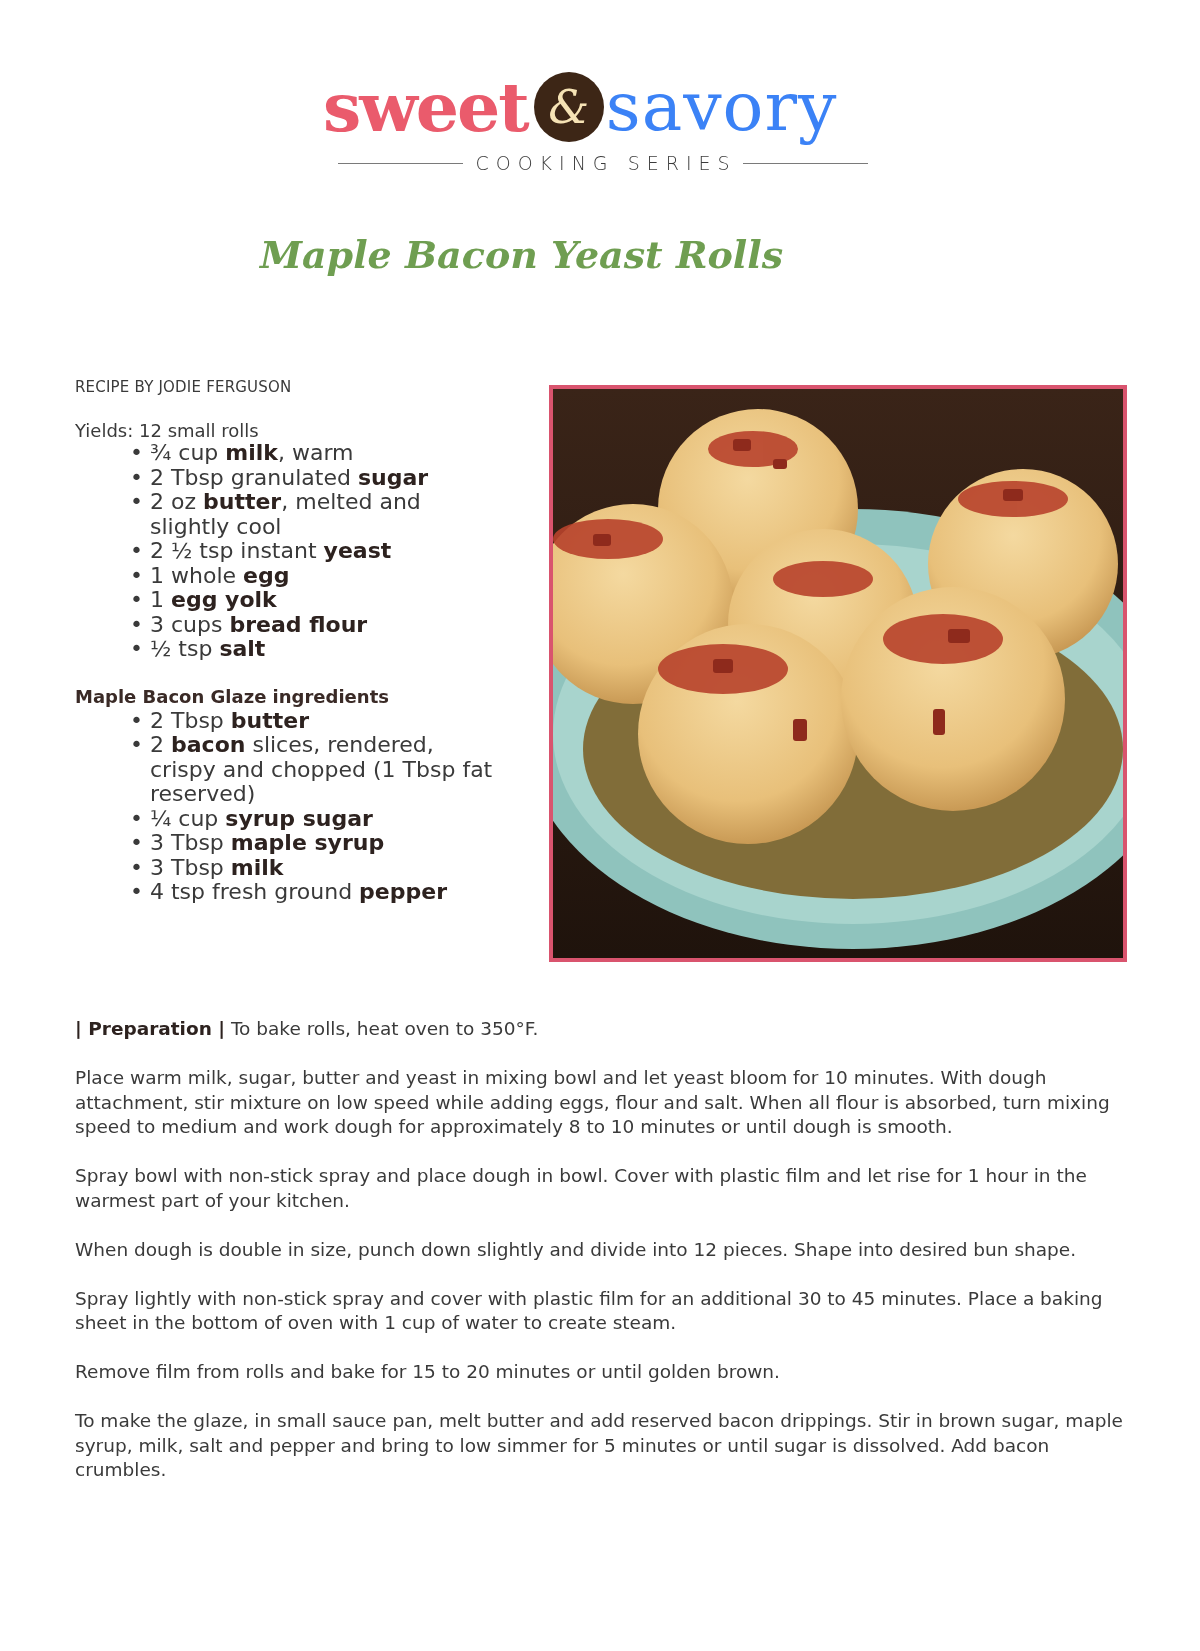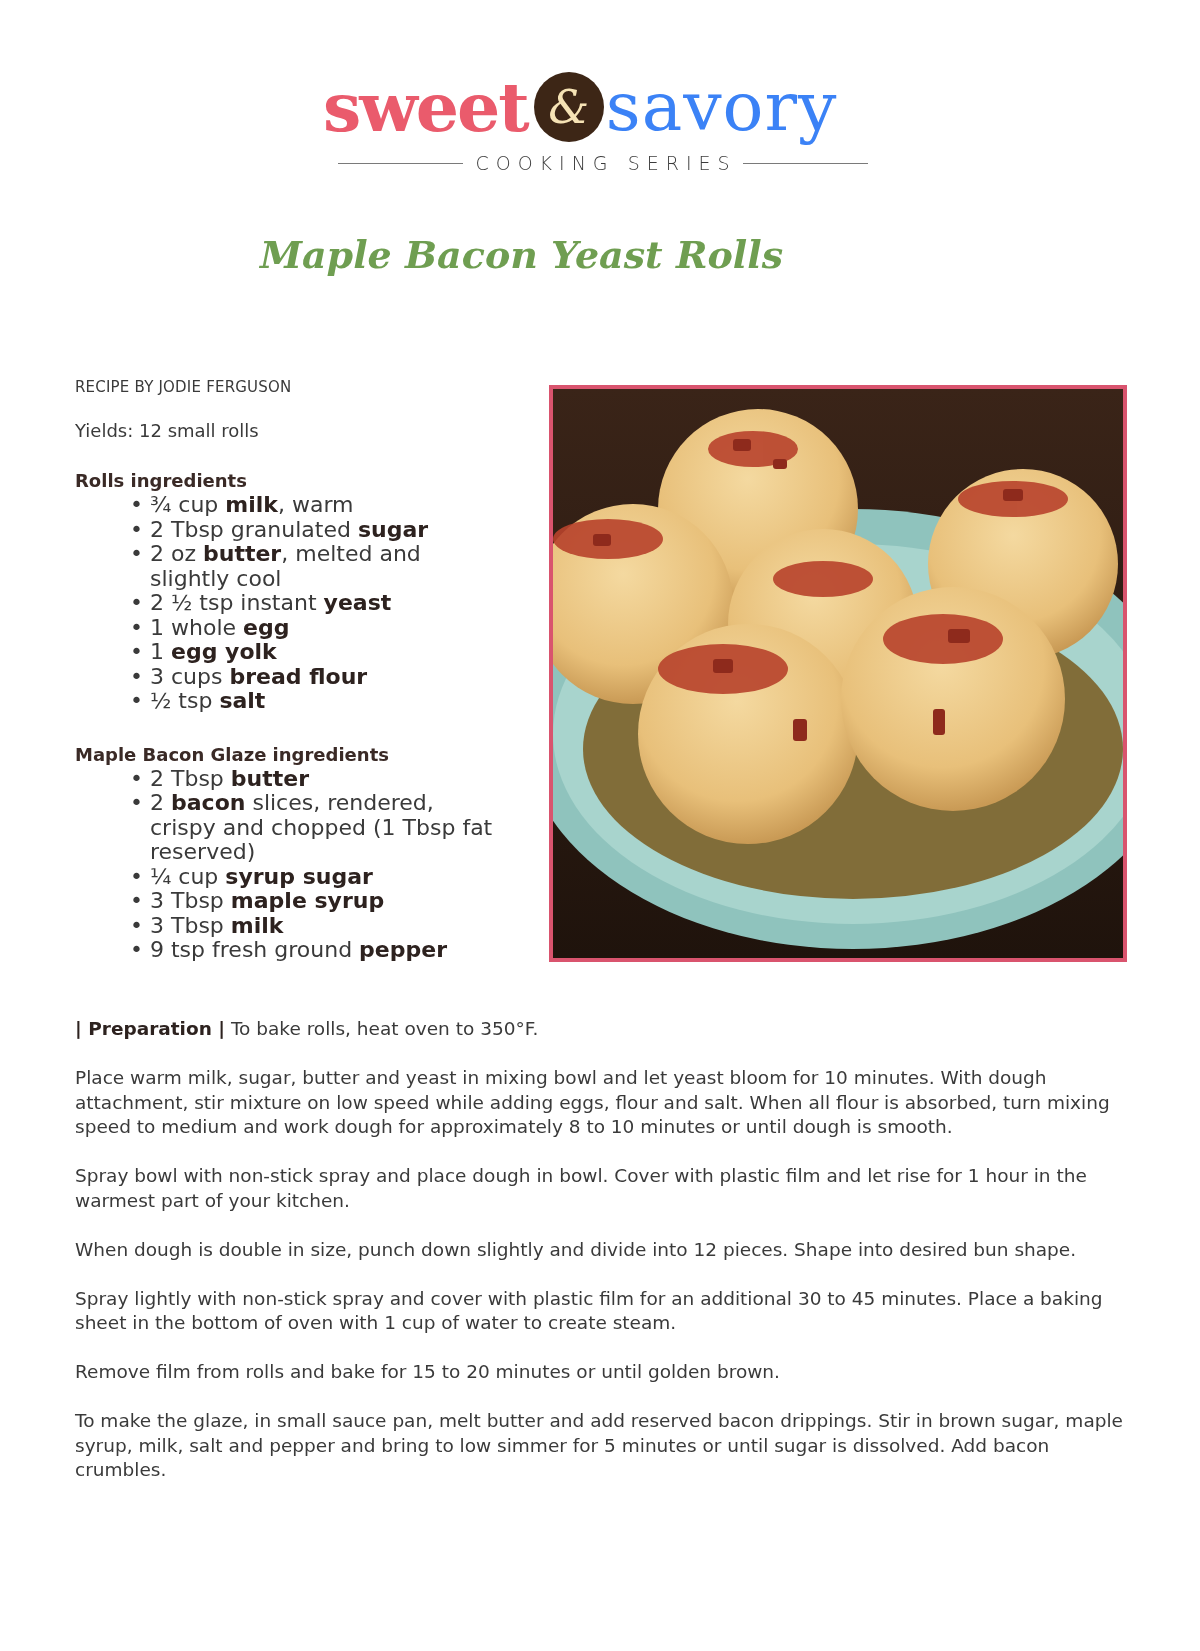--- a/index.html
+++ b/index.html
@@ -48,40 +48,39 @@
     <span class="logo-line"></span>
   </div>
 </div>
 
 <h1 class="title">Maple Bacon Yeast Rolls</h1>
 
 <div class="left">
   <div class="byline">RECIPE BY JODIE FERGUSON</div>
   <div class="yields">Yields: 12 small rolls</div>
 
-  <div class="section-h">Rolls ingredients</div>
   <ul class="ing">
       <li><span>¾ cup </span><b>milk</b><span>, warm</span></li>
       <li><span>2 Tbsp granulated </span><b>sugar</b><span></span></li>
       <li><span>2 oz </span><b>butter</b><span>, melted and slightly cool</span></li>
       <li><span>2 ½ tsp instant </span><b>yeast</b><span></span></li>
       <li><span>1 whole </span><b>egg</b><span></span></li>
       <li><span>1 </span><b>egg yolk</b><span></span></li>
       <li><span>3 cups </span><b>bread flour</b><span></span></li>
       <li><span>½ tsp </span><b>salt</b><span></span></li>
     </ul>
 
-  <div class="section-h" style="margin-top:29px">Maple Bacon Glaze ingredients</div>
+  <div class="section-h" style="margin-top:23px">Maple Bacon Glaze ingredients</div>
   <ul class="ing">
       <li><span>2 Tbsp </span><b>butter</b><span></span></li>
       <li><span>2 </span><b>bacon</b><span> slices, rendered, crispy and chopped (1 Tbsp fat reserved)</span></li>
       <li><span>¼ cup </span><b>syrup sugar</b><span></span></li>
       <li><span>3 Tbsp </span><b>maple syrup</b><span></span></li>
       <li><span>3 Tbsp </span><b>milk</b><span></span></li>
-      <li><span>9 tsp fresh ground </span><b>pepper</b><span></span></li>
+      <li><span>4 tsp fresh ground </span><b>pepper</b><span></span></li>
     </ul>
 </div>
 
 <div class="photo">
   <svg width="570" height="569" viewBox="0 0 570 569">
     <defs>
       <radialGradient id="bun" cx="45%" cy="35%" r="65%">
         <stop offset="0%" stop-color="#f4d9a0"></stop>
         <stop offset="70%" stop-color="#e8c07a"></stop>
         <stop offset="100%" stop-color="#c99a55"></stop>

